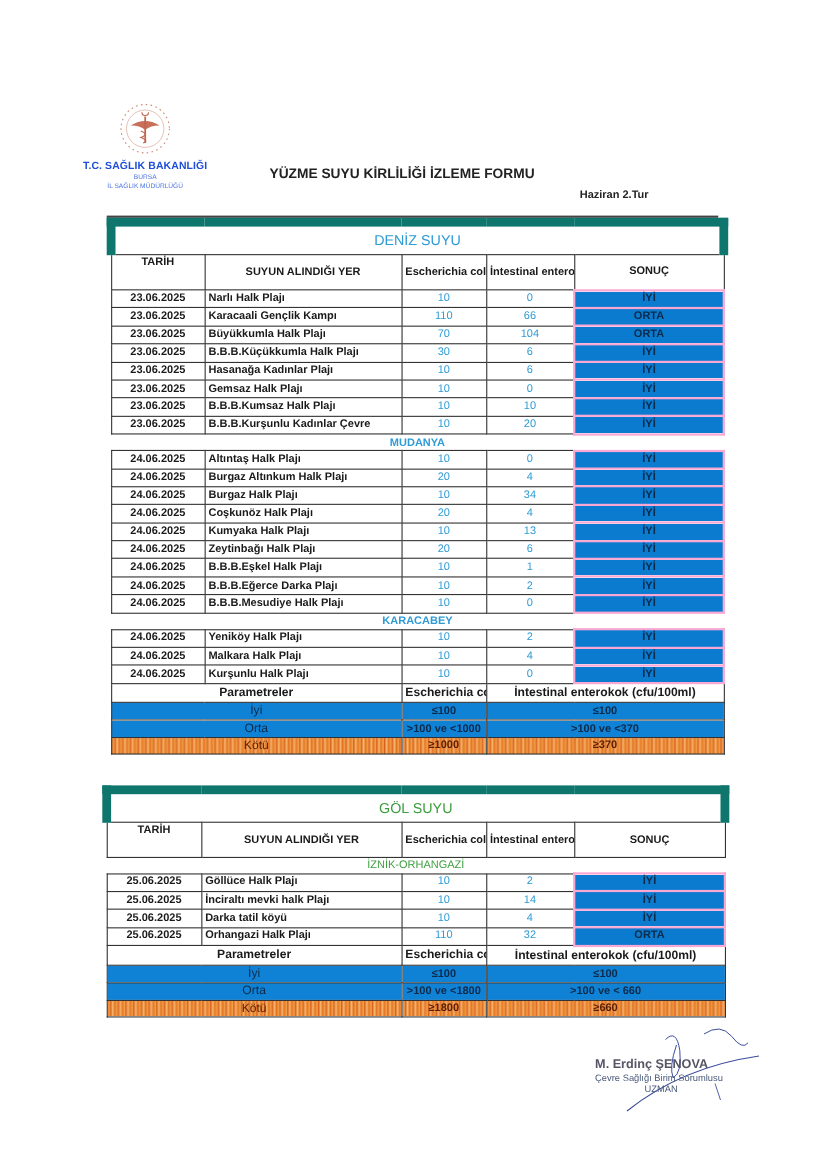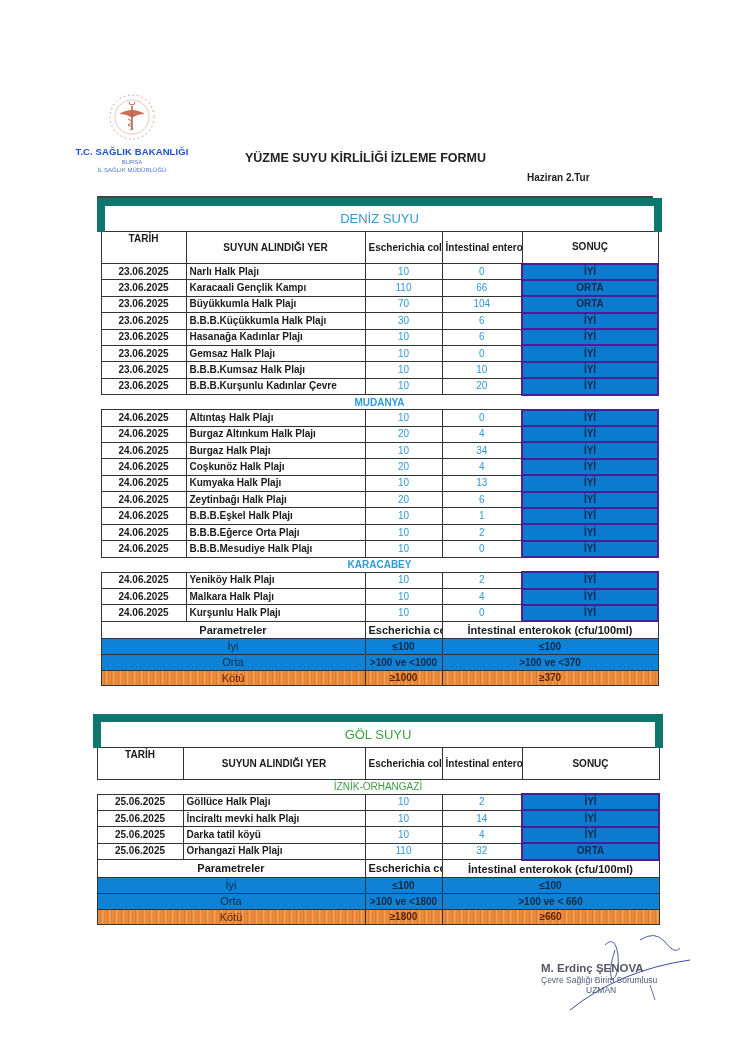--- a/index.html
+++ b/index.html
@@ -21,21 +21,21 @@
   .title-cell { text-align: center; font-size: 13px; height: 25px; border: 8px solid #0f766e; }
   .blue-title { color: #2e9bd6; }
   .green-title { color: #3d9e3f; }
   .hdr td { text-align: center; font-weight: bold; font-size: 10px; line-height: 12px; height: 30px; }
   .hdr td.tarih { vertical-align: top; padding-top: 1px; }
   .region td { border: none; text-align: center; font-size: 10px; color: #2e9bd6; height: 13px; line-height: 13px; font-weight: bold; }
   .region.green td { color: #3d9e3f; font-weight: normal; }
   .date { text-align: center; font-weight: bold; }
   .place { font-weight: bold; }
   .num { text-align: center; color: #2e9bd6; }
-  .res { text-align: center; background: #0b7bd0; color: #0d2a4a; font-weight: bold; border: 2px solid #4c1d95; }
+  .res { text-align: center; background: #0b7bd0; color: #0d2a4a; font-weight: bold; border: 2px solid #f9a8d4; }
   .param td { font-weight: bold; font-size: 11px; text-align: center; height: 16px; line-height: 16px; }
   .param-blue td { background: #0f82d6; color: #0d2a4a; text-align: center; font-size: 10px; font-weight: bold; height: 15px; line-height: 15px; border: 1.3px solid #333; }
   .param-orange td {
     background: repeating-linear-gradient(90deg, #e87a20 0px, #f0a050 2px, #d9601a 3px, #f6b870 5px, #e2701c 7px);
     color: #5a1e05; text-align: center; font-size: 10px; font-weight: bold; height: 14px; line-height: 14px; border: 1.3px solid #333;
   }
   .param-blue td:first-child, .param-orange td:first-child { font-size: 11px; font-weight: normal; }
 
   .sig { position: absolute; left: 541px; top: 962px; color: #4a5a7a; }
   .sig-name { font-weight: bold; font-size: 11.5px; color: #556; }
@@ -186,21 +186,21 @@
       </tr>
       <tr>
         <td class="date">24.06.2025</td>
         <td class="place">B.B.B.Eşkel Halk Plajı</td>
         <td class="num">10</td>
         <td class="num">1</td>
         <td class="res">İYİ</td>
       </tr>
       <tr>
         <td class="date">24.06.2025</td>
-        <td class="place">B.B.B.Eğerce Orta Plajı</td>
+        <td class="place">B.B.B.Eğerce Darka Plajı</td>
         <td class="num">10</td>
         <td class="num">2</td>
         <td class="res">İYİ</td>
       </tr>
       <tr>
         <td class="date">24.06.2025</td>
         <td class="place">B.B.B.Mesudiye Halk Plajı</td>
         <td class="num">10</td>
         <td class="num">0</td>
         <td class="res">İYİ</td>

